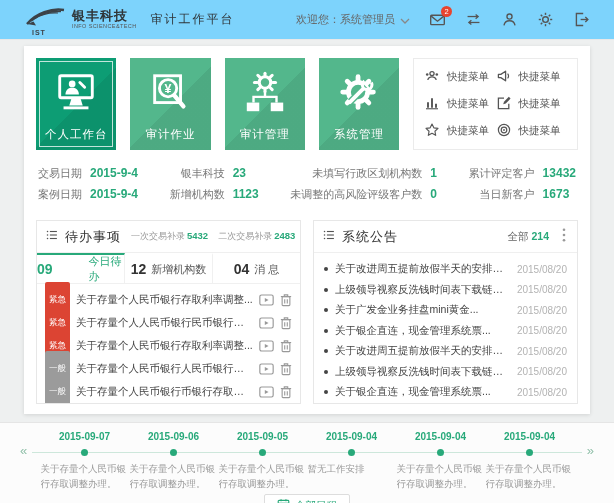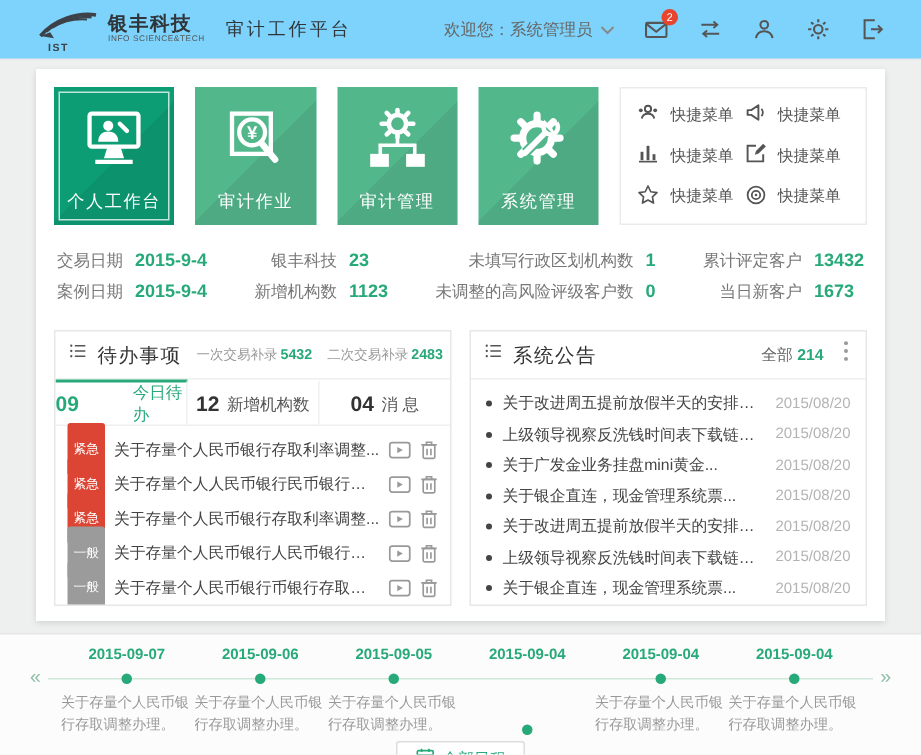--- a/index.html
+++ b/index.html
@@ -554,20 +554,21 @@
             <span class="tl-dot"></span>
           </div>
           <div class="tl-text">关于存量个人民币银行存取调整办理。</div>
         </div>
 
         <div class="tl-event">
           <div class="tl-date">2015-09-04</div>
           <div class="tl-dotrow">
             <span class="tl-dot"></span>
           </div>
+          <div class="tl-text">暂无工作安排</div>
         </div>
 
         <div class="tl-event">
           <div class="tl-date">2015-09-04</div>
           <div class="tl-dotrow">
             <span class="tl-dot"></span>
           </div>
           <div class="tl-text">关于存量个人民币银行存取调整办理。</div>
         </div>
 

